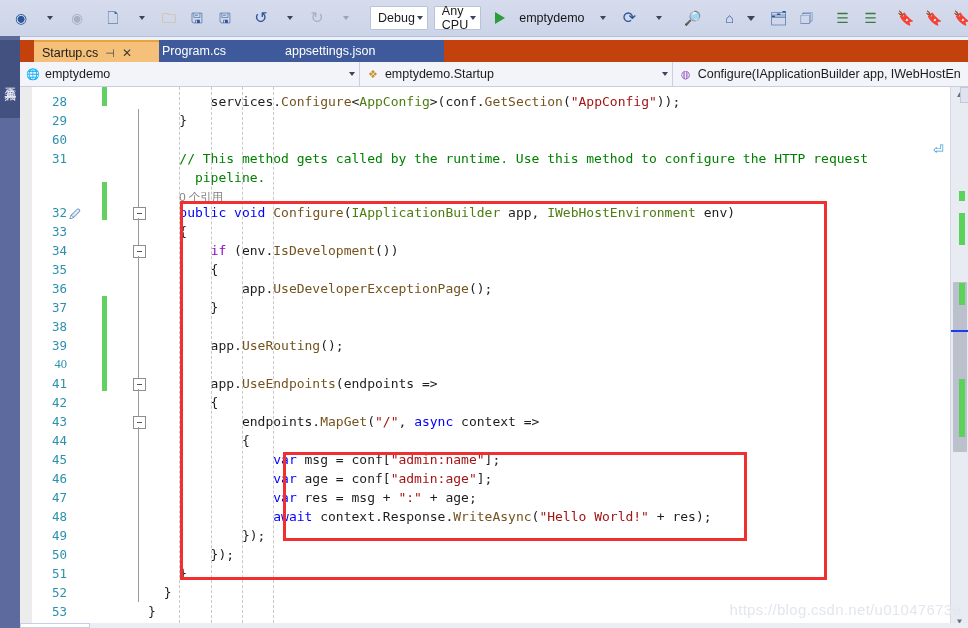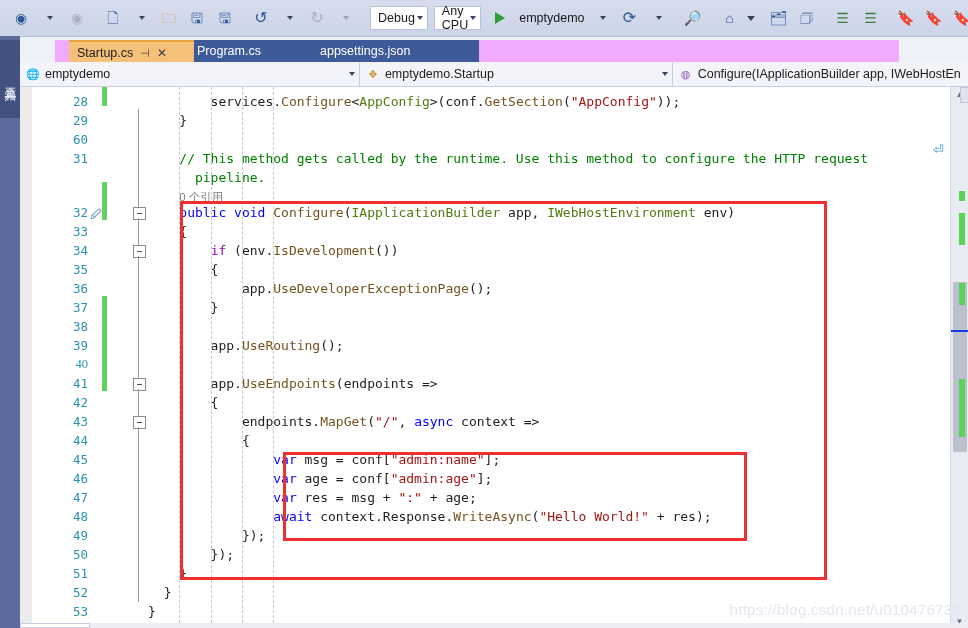--- a/index.html
+++ b/index.html
@@ -42,39 +42,39 @@
     border-top:5px solid #39455e;}
   
   #leftdock{position:absolute;left:0;top:36px;width:20px;height:592px;background:#5d6a9e;}
   #toolboxTab{
     position:absolute;left:0;top:40px;width:20px;height:78px;background:#42517f;
     color:#eef1fb;font-size:12px;
     writing-mode:vertical-rl;text-orientation:upright;
     display:flex;align-items:center;justify-content:center;letter-spacing:1px;cursor:default;
   }
   
-  #tabstrip{position:absolute;left:20px;top:40px;width:844px;height:22px;background:#f0abfc;margin-left:35px;}
+  #tabstrip{position:absolute;left:20px;top:40px;width:948px;height:22px;background:#c2410c;}
   .tab{position:absolute;top:0;height:22px;display:flex;align-items:center;
     padding:0 8px;font-size:12.5px;cursor:default;white-space:nowrap;}
   .tab.inactive{background:#3f5a9a;color:#ffffff;}
   .tab.active{background:#f5c17a;color:#1b1b1b;border-top:2px solid #e8a33d;}
   .tab .pin{margin-left:7px;font-size:11px;color:#4a4a4a;}
   .tab .x{margin-left:7px;font-size:12px;color:#3a3a3a;}
   
   #navbar{position:absolute;left:20px;top:62px;width:948px;height:24px;
     background:#eff1f8;border-bottom:1px solid #c9cfe2;display:flex;}
   .navcell{height:24px;background:#f2f4fa;border-right:1px solid #c9cfe2;
     display:flex;align-items:center;padding:0 4px 0 6px;font-size:12.5px;color:#1b1b1b;cursor:default;}
   .navcell .nctext{flex:1;overflow:hidden;white-space:nowrap;}
   .nav-ico{width:14px;height:14px;margin-right:5px;flex:none;display:flex;align-items:center;justify-content:center;font-size:11px;}
   #navProj{width:340px;} #navType{width:312px;} #navMem{width:295px;border-right:none;}
   
   #editor{position:absolute;left:20px;top:87px;width:948px;height:541px;background:#ffffff;overflow:hidden;}
   #selbar{position:absolute;left:0;top:0;width:12px;height:541px;background:#ececec;}
-  #gutter{position:absolute;left:24px;top:0;width:48px;height:541px;}
+  #gutter{position:absolute;left:3px;top:0;width:48px;height:541px;}
   .lnum{position:absolute;right:4px;width:44px;text-align:right;
     font-family:"DejaVu Sans Mono", monospace;font-size:12.5px;color:#2b91af;line-height:19px;height:19px;}
   #chgbar{position:absolute;left:82px;top:0;width:5px;height:541px;}
   .chg{position:absolute;left:0;width:5px;background:#62d162;}
   #foldcol{position:absolute;left:110px;top:0;width:18px;height:541px;}
   .foldline{position:absolute;left:8px;width:1px;background:#9a9a9a;}
   .foldbox{position:absolute;left:3px;width:11px;height:11px;border:1px solid #8d8d8d;background:#fff;
     display:flex;align-items:center;justify-content:center;cursor:default;}
   .foldbox:before{content:"";display:block;width:5px;height:1px;background:#555;}
   #codelayer{position:absolute;left:128px;top:0;right:0;height:541px;

